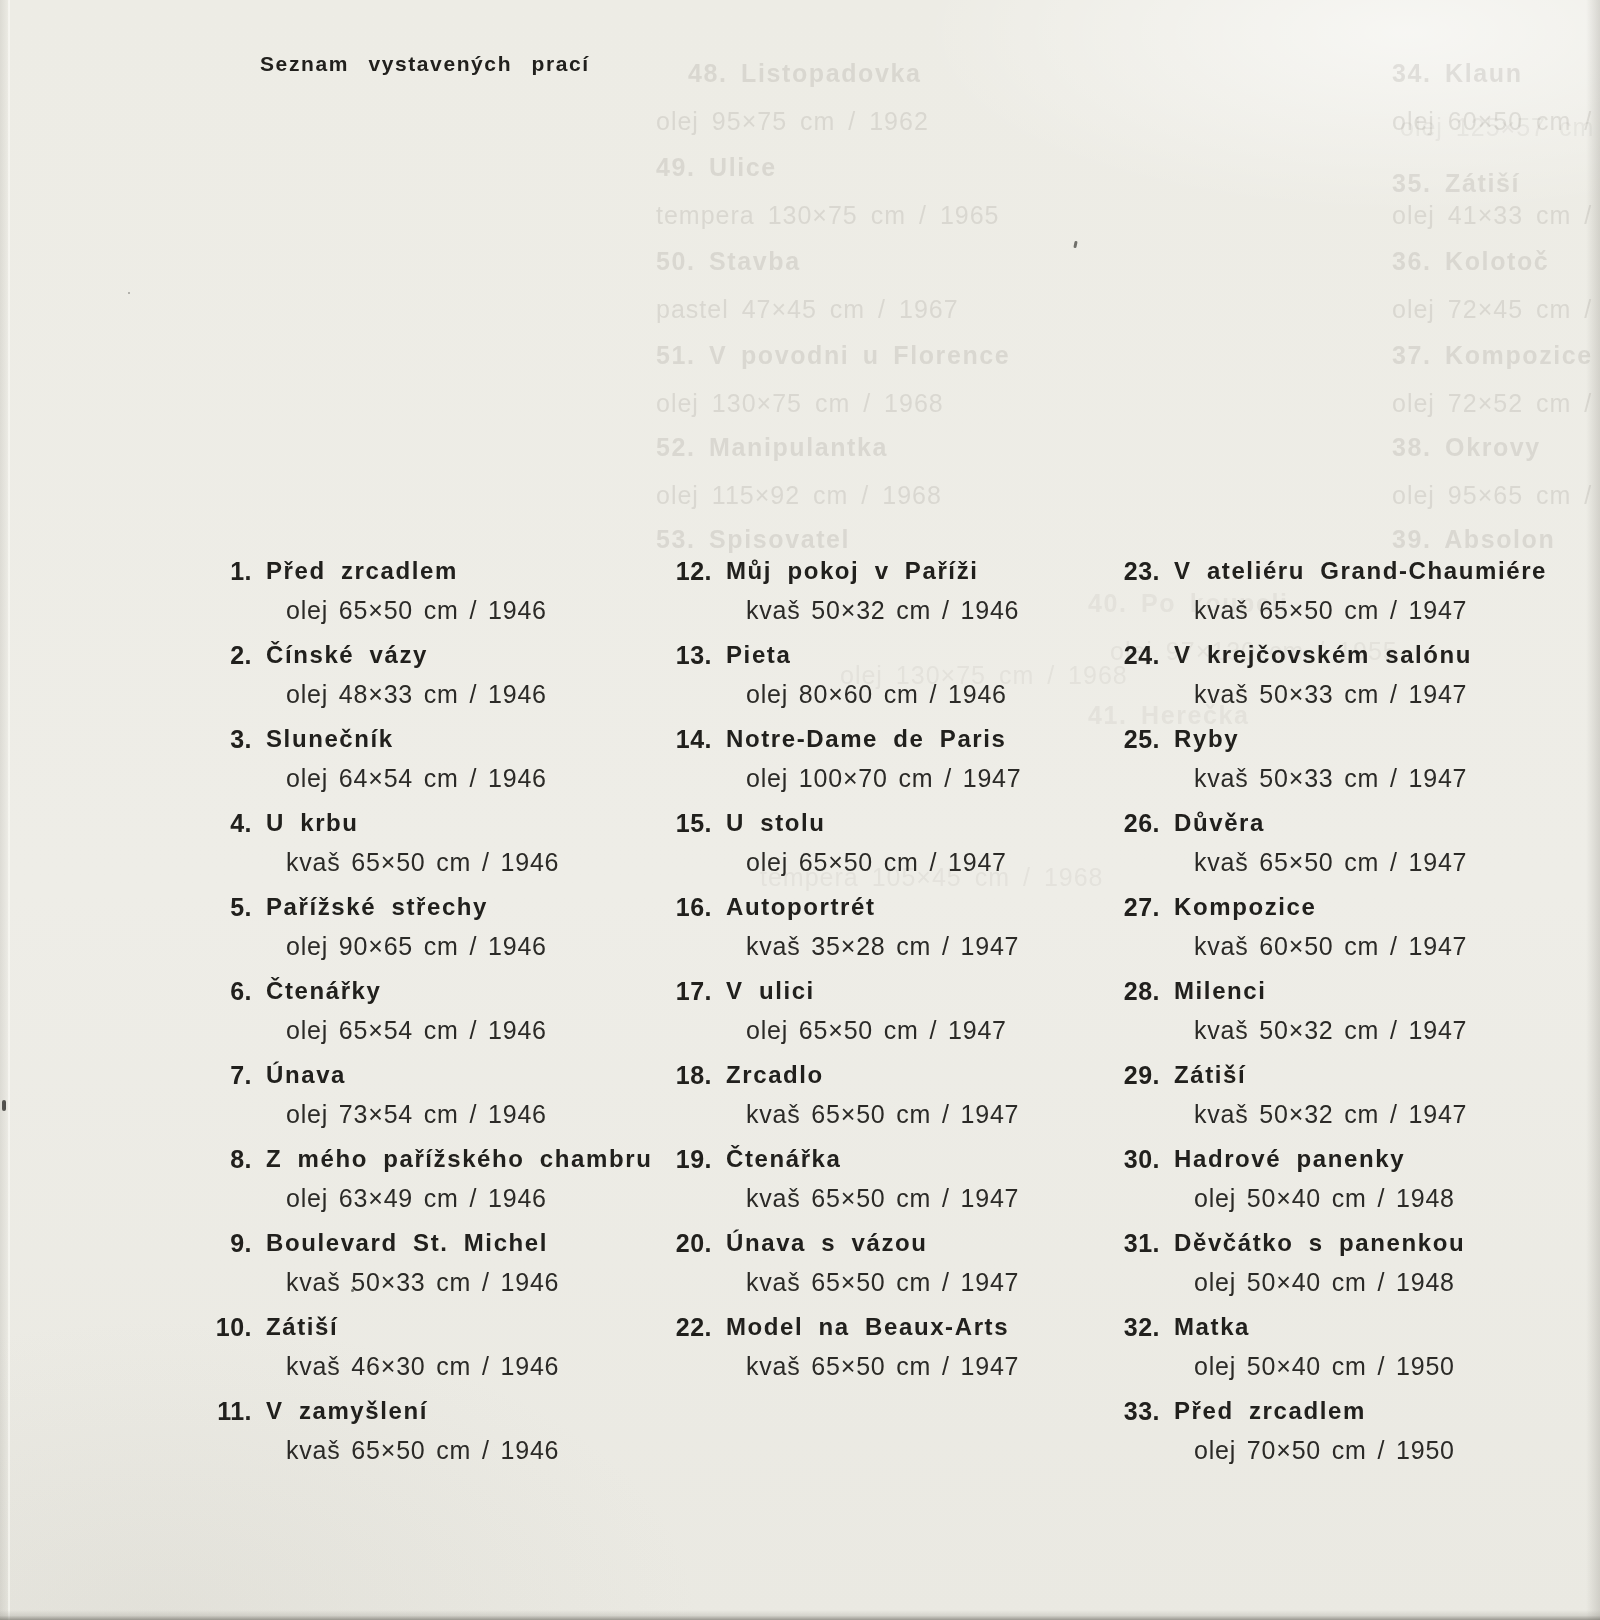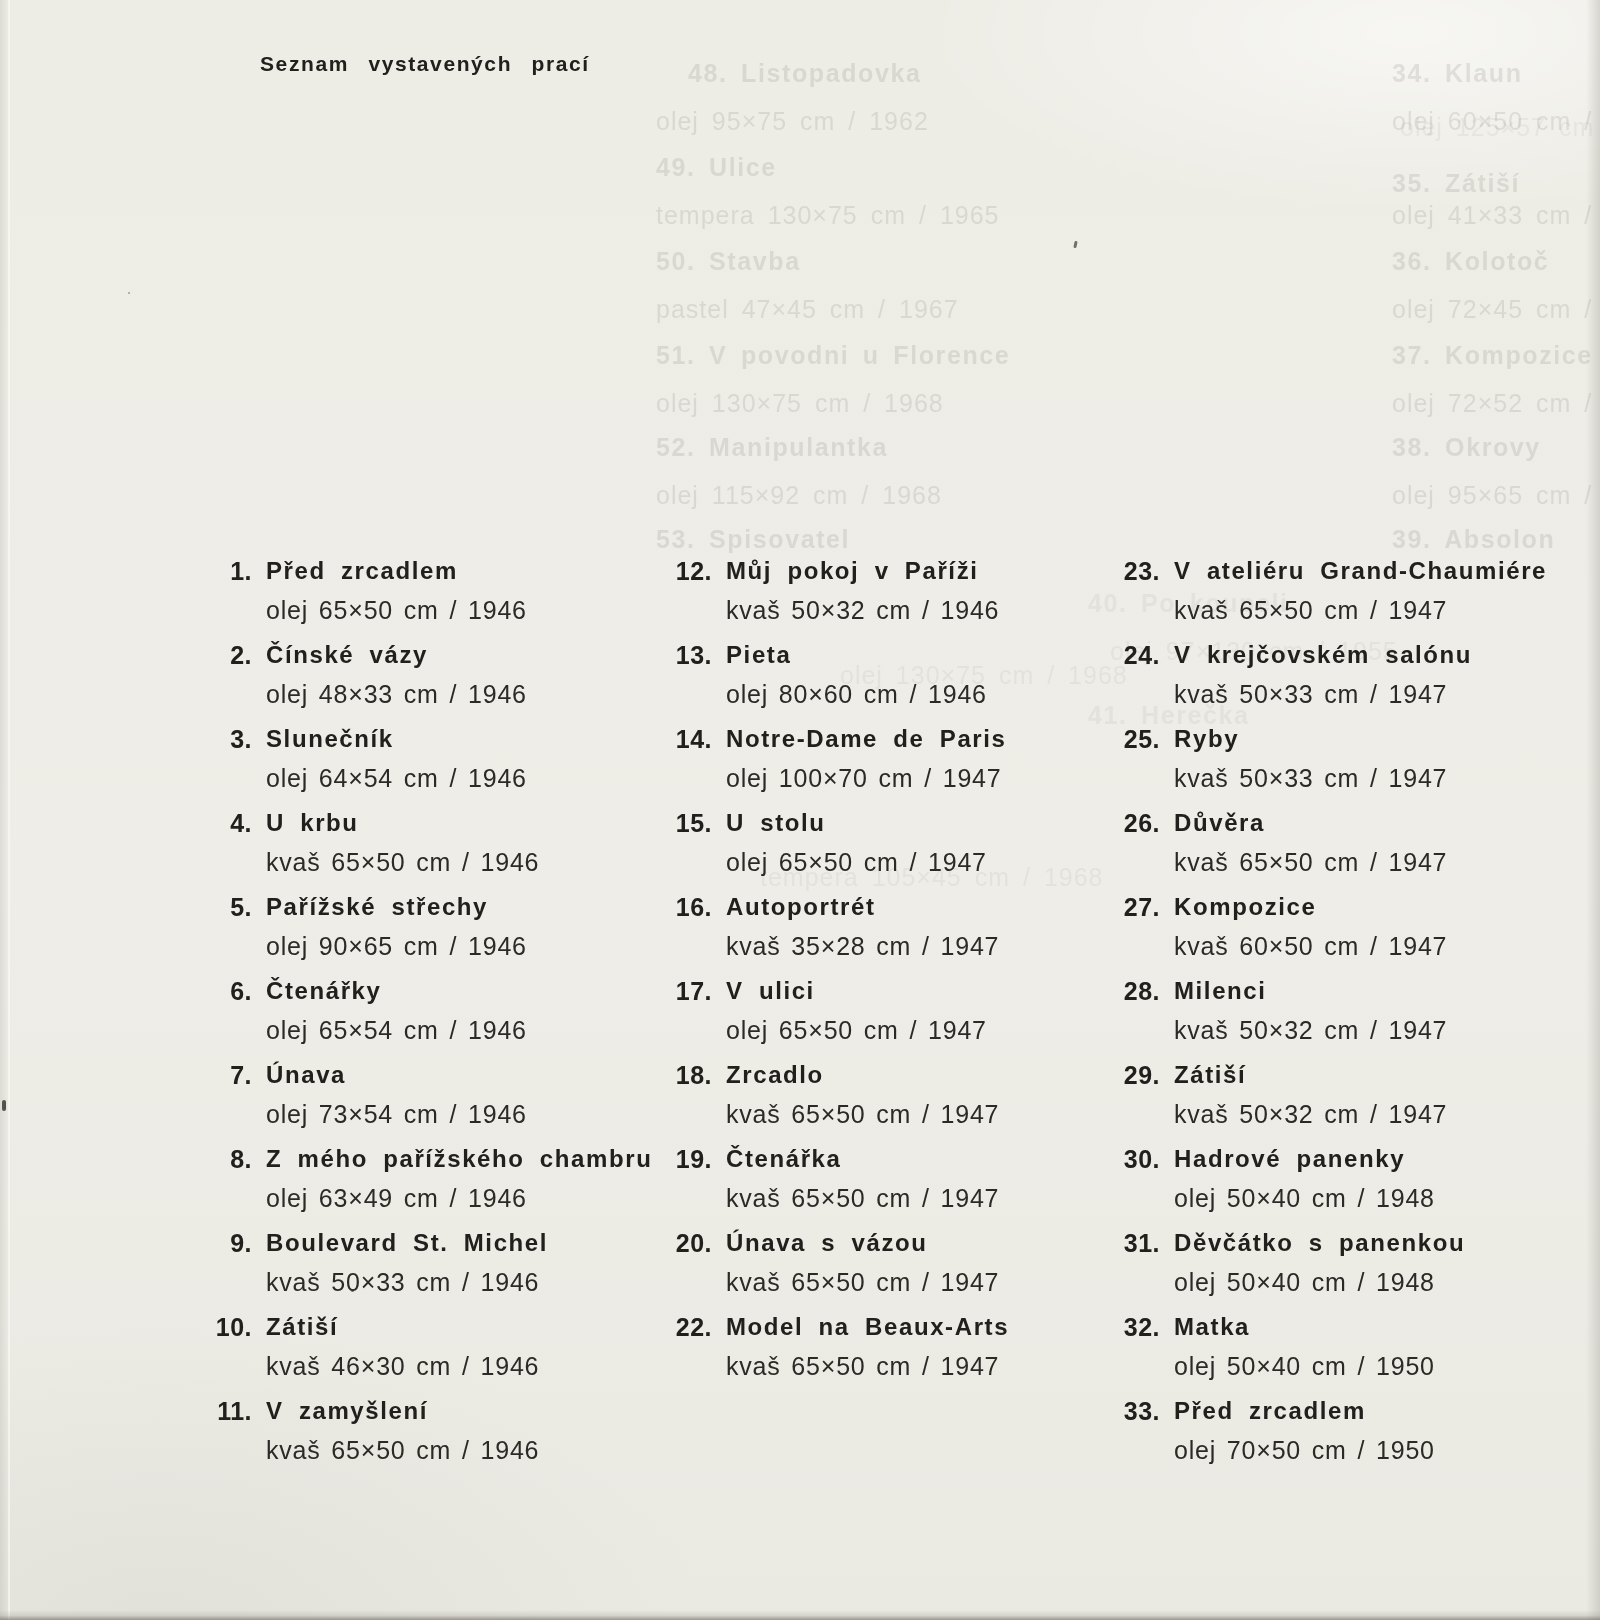--- a/index.html
+++ b/index.html
@@ -46,21 +46,21 @@
     position:absolute;left:0;top:0;width:56px;text-align:right;
     font-size:25px;line-height:30px;font-weight:bold;letter-spacing:0.5px;
   }
   .entry .body{position:absolute;left:70px;top:0;white-space:nowrap;}
   .entry .title{
     font-size:24px;line-height:30px;font-weight:bold;
     letter-spacing:1.6px;word-spacing:7px;
   }
   .entry .detail{
     margin-top:9px;font-size:25px;line-height:30px;
-    letter-spacing:0.8px;word-spacing:3px;color:#2b2a27;
+    letter-spacing:0.8px;word-spacing:3px;color:#2b2a27;margin-left:20px;
   }
 
   
   .ghost-layer{position:absolute;inset:0;pointer-events:none;}
   .ghost-line{
     position:absolute;white-space:nowrap;
     font-size:25px;line-height:30px;
     letter-spacing:1px;word-spacing:5px;
     color:var(--ghost);
     filter:blur(0.6px);

